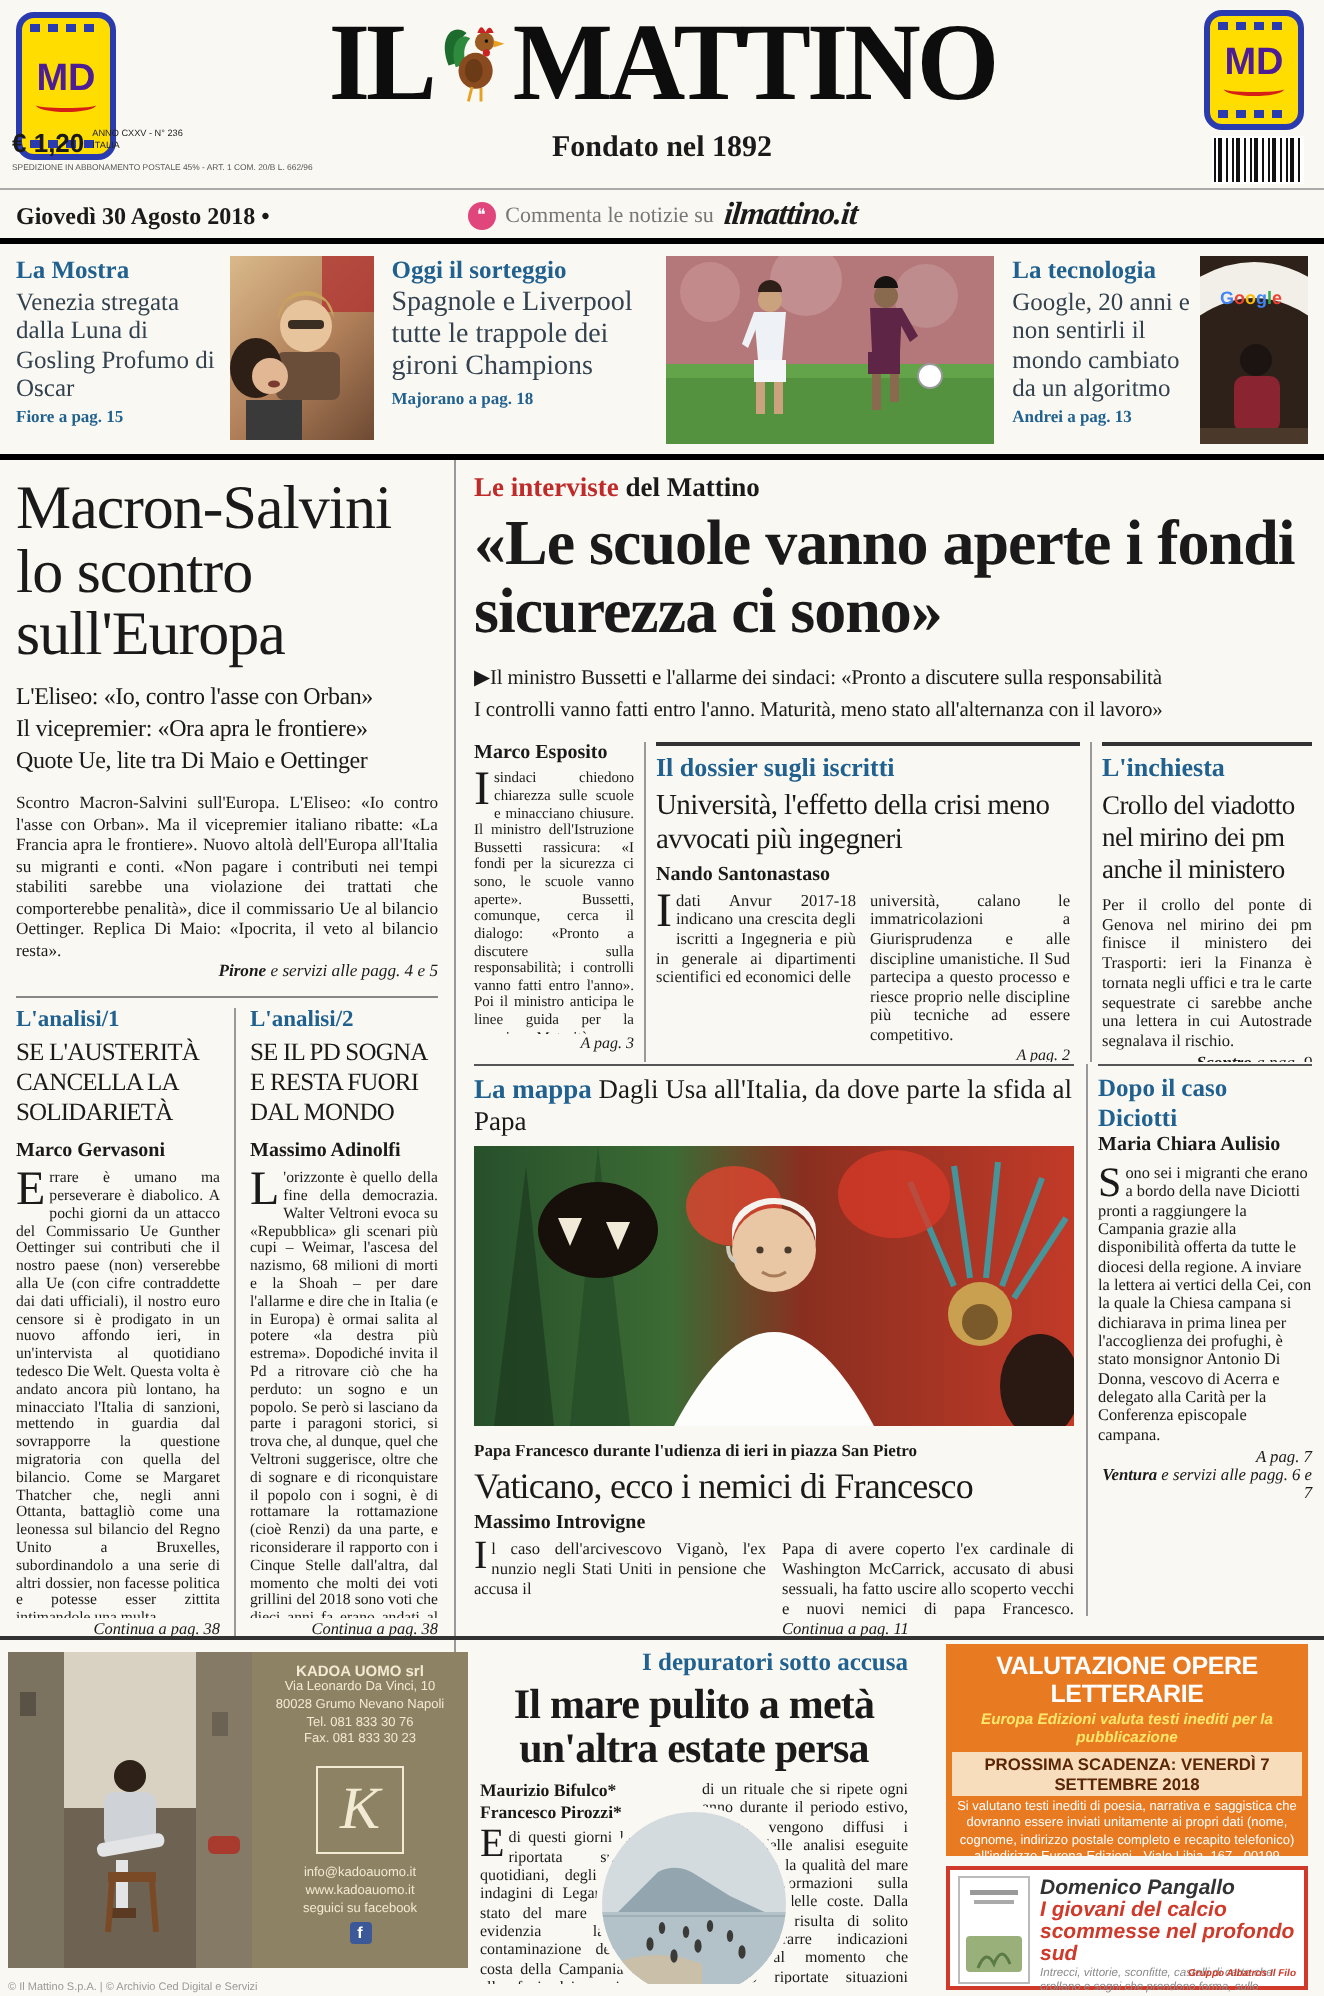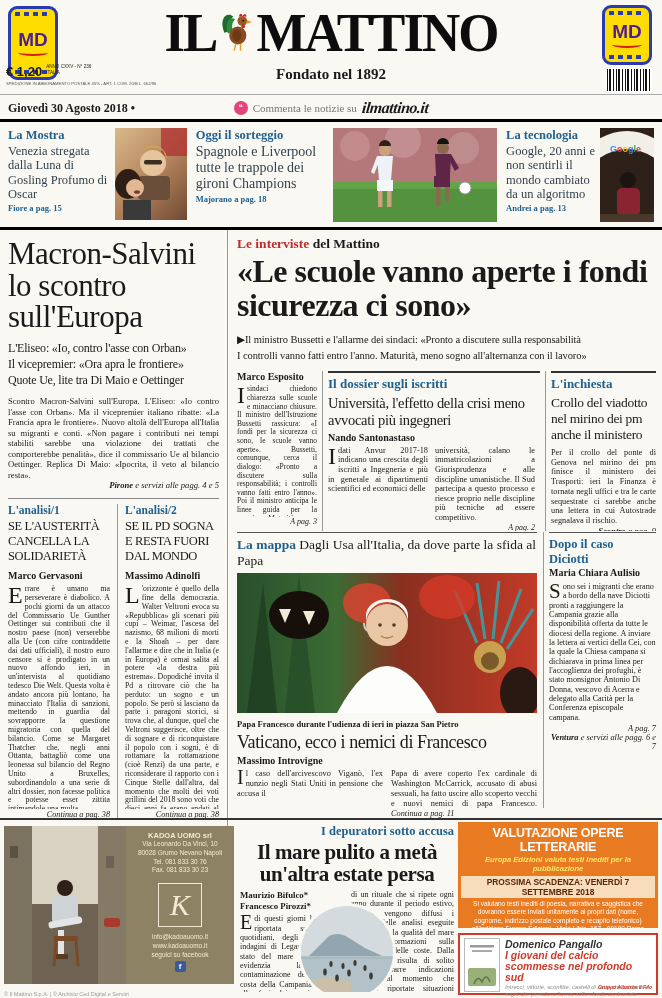--- a/index.html
+++ b/index.html
@@ -122,21 +122,21 @@
   .mare { position:absolute; left:240px; top:4px; width:214px; height:168px; overflow:hidden; }
   .mare-kicker { text-align:right; font-size:12.5px; }
   .mare-head { text-align:center; font-size:21px; line-height:1.05; letter-spacing:-0.4px; margin-top:2px; }
   .mare-wrap { position:relative; margin-top:5px; }
   .mare-cols { display:flex; gap:8px; }
   .mare-col { width:103px; font-size:8px; line-height:1.17; text-align:justify; }
   .mare-authors { font-weight:bold; font-size:8.8px; line-height:1.2; margin-bottom:3px; font-style:normal; }
   .mare-circle { position:absolute; left:50%; top:16px; transform:translateX(-50%); z-index:2;
      border-radius:50%; overflow:hidden; width:92px; height:92px; box-shadow:0 0 0 3px #faf8f2; }
   .mare-clamp { max-height:100px; overflow:hidden; }
-  .adcol { position:absolute; left:458px; top:2px; width:200px; }
+  .adcol { position:absolute; left:473px; top:2px; width:181px; }
   .europa { background:#e87a22; color:#fff; font-family:"Liberation Sans",sans-serif; padding:4px 5px 3px; height:106px; overflow:hidden; }
   .eu-title { text-align:center; font-weight:bold; font-size:12.5px; letter-spacing:-0.2px; }
   .eu-sub { text-align:center; font-weight:bold; font-style:italic; font-size:7.6px; color:#ffe76a; margin-top:1px; }
   .eu-dead { background:#f7ddbc; color:#5a2605; font-weight:bold; font-size:8.4px; text-align:center; margin:3px -2px 2px; padding:1px 0; }
   .eu-body { font-size:6.5px; line-height:1.3; text-align:center; }
   .libro { margin-top:5px; border:2px solid #cf3a2a; background:#fff; height:62px; padding:3px 4px; display:flex; gap:5px; }
   .libro-txt { flex:1; font-family:"Liberation Sans",sans-serif; position:relative; }
   .libro-author { font-size:10.5px; font-weight:bold; font-style:italic; color:#333; }
   .libro-title { font-size:10.5px; font-weight:bold; font-style:italic; color:#cf3a2a; line-height:1.05; }
   .libro-body { font-size:5.8px; font-style:italic; color:#8a8a8a; line-height:1.25; margin-top:1px; }
@@ -293,21 +293,21 @@
       </div>
     </div>
 
     <div id="main-right">
       <div class="int-kicker">
         <span class="red">Le interviste</span><span> del Mattino</span>
       </div>
       <h2 class="int-head">«Le scuole vanno aperte i fondi sicurezza ci sono»</h2>
       <div class="int-deck">
         <div>▶Il ministro Bussetti e l'allarme dei sindaci: «Pronto a discutere sulla responsabilità</div>
-        <div>I controlli vanno fatti entro l'anno. Maturità, meno sogno all'alternanza con il lavoro»</div>
+        <div>I controlli vanno fatti entro l'anno. Maturità, meno stato all'alternanza con il lavoro»</div>
       </div>
 
       <div class="boxes">
         <div class="bx-esp">
           <div class="author">Marco Esposito</div>
           <p class="sm-body"><span class="dc">I</span><span> sindaci chiedono chiarezza sulle scuole e minacciano chiusure. Il ministro dell'Istruzione Bussetti rassicura: «I fondi per la sicurezza ci sono, le scuole vanno aperte». Bussetti, comunque, cerca il dialogo: «Pronto a discutere sulla responsabilità; i controlli vanno fatti entro l'anno». Poi il ministro anticipa le linee guida per la prossima Maturità: meno peso all'alternanza scuola-lavoro.</span></p>
           <div class="pageref">A pag. 3</div>
         </div>
         <div class="vdiv"></div>
         <div class="bx-dos">

